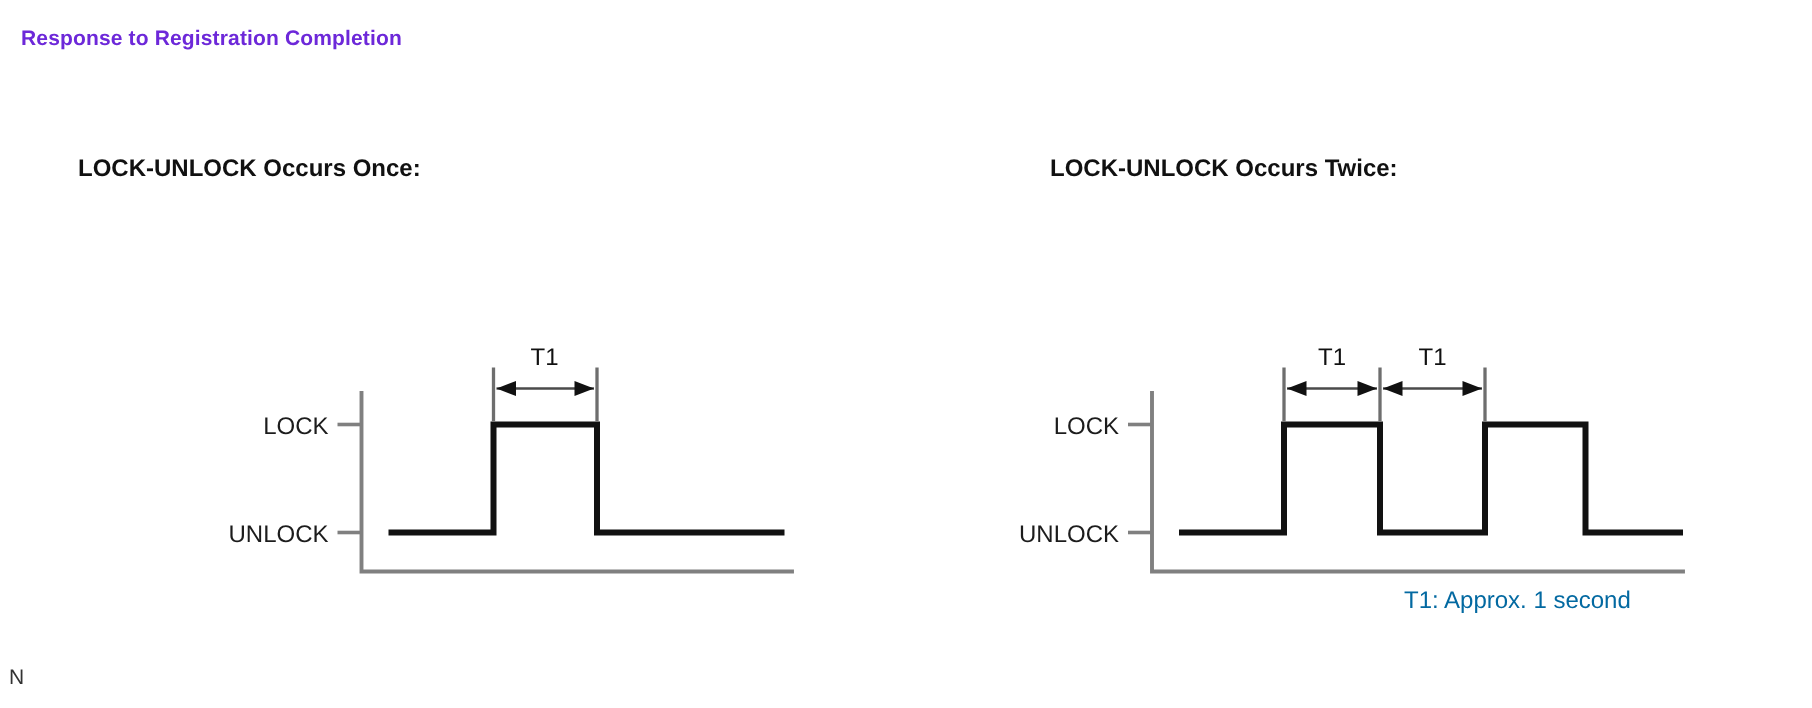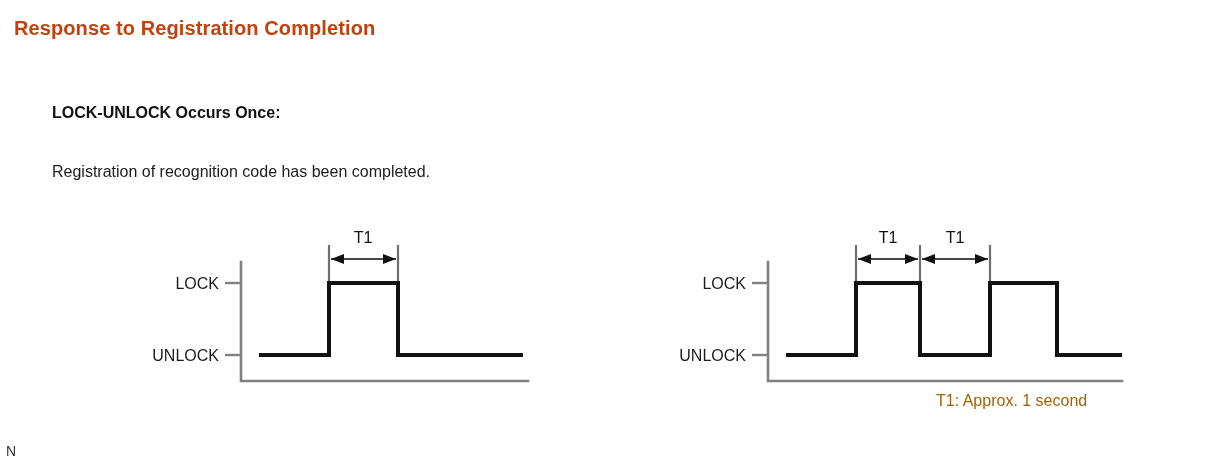--- a/index.html
+++ b/index.html
@@ -17,24 +17,24 @@
     overflow: hidden;
   }
   .page {
     position: absolute;
     inset: 0;
   }
   .doc-title {
     position: absolute;
     left: 14px;
     top: 17px;
-    font-size: 20px;
+    font-size: 14px;
     font-weight: bold;
     letter-spacing: 0.1px;
-    color: #c2410c;
+    color: #6d28d9;
     white-space: nowrap;
   }
   .column {
     position: absolute;
     top: 0;
     height: 411px;
   }
   .column-left  { left: 0px;   width: 620px; }
   .column-right { left: 620px; width: 588px; }
 
@@ -110,21 +110,21 @@
   .dim-label {
     font-family: "Liberation Sans", sans-serif;
     font-size: 16px;
     fill: #111111;
   }
   .footnote {
     position: absolute;
     left: 936px;
     top: 392px;
     font-size: 16px;
-    color: #a16207;
+    color: #0369a1;
     white-space: nowrap;
   }
   .stray-char {
     position: absolute;
     left: 6px;
     top: 443px;
     font-size: 14px;
     color: #333333;
   }
 </style>
@@ -132,21 +132,20 @@
 <body>
 
 <div class="page">
 
   <div class="doc-title">Response to Registration Completion</div>
 
   <div class="column column-left">
 
     <div class="col-heading">LOCK-UNLOCK Occurs Once:</div>
 
-    <div class="col-body">Registration of recognition code has been completed.</div>
 
     <div class="chart-holder">
       <svg width="620" height="190" viewBox="0 0 620 190" aria-hidden="true">
 
         <path class="wf-axis" d="M 241 57 L 241 176 L 528 176"></path>
 
         <line class="wf-tick" x1="225" y1="78" x2="241" y2="78"></line>
         <line class="wf-tick" x1="225" y1="150" x2="241" y2="150"></line>
 
         <text class="axis-label" x="219" y="84" text-anchor="end">LOCK</text>
@@ -161,20 +160,21 @@
         <polygon class="dim-arrow" points="331,54 344,49 344,59"></polygon>
         <polygon class="dim-arrow" points="396,54 383,49 383,59"></polygon>
 
         <text class="dim-label" x="363" y="38" text-anchor="middle">T1</text>
       </svg>
     </div>
   </div>
 
   <div class="column column-right">
 
+    <div class="col-heading">LOCK-UNLOCK Occurs Twice:</div>
 
 
     <div class="chart-holder">
       <svg width="588" height="190" viewBox="0 0 588 190" aria-hidden="true">
 
         <path class="wf-axis" d="M 148 57 L 148 176 L 502 176"></path>
 
         <line class="wf-tick" x1="132" y1="78" x2="148" y2="78"></line>
         <line class="wf-tick" x1="132" y1="150" x2="148" y2="150"></line>
 

